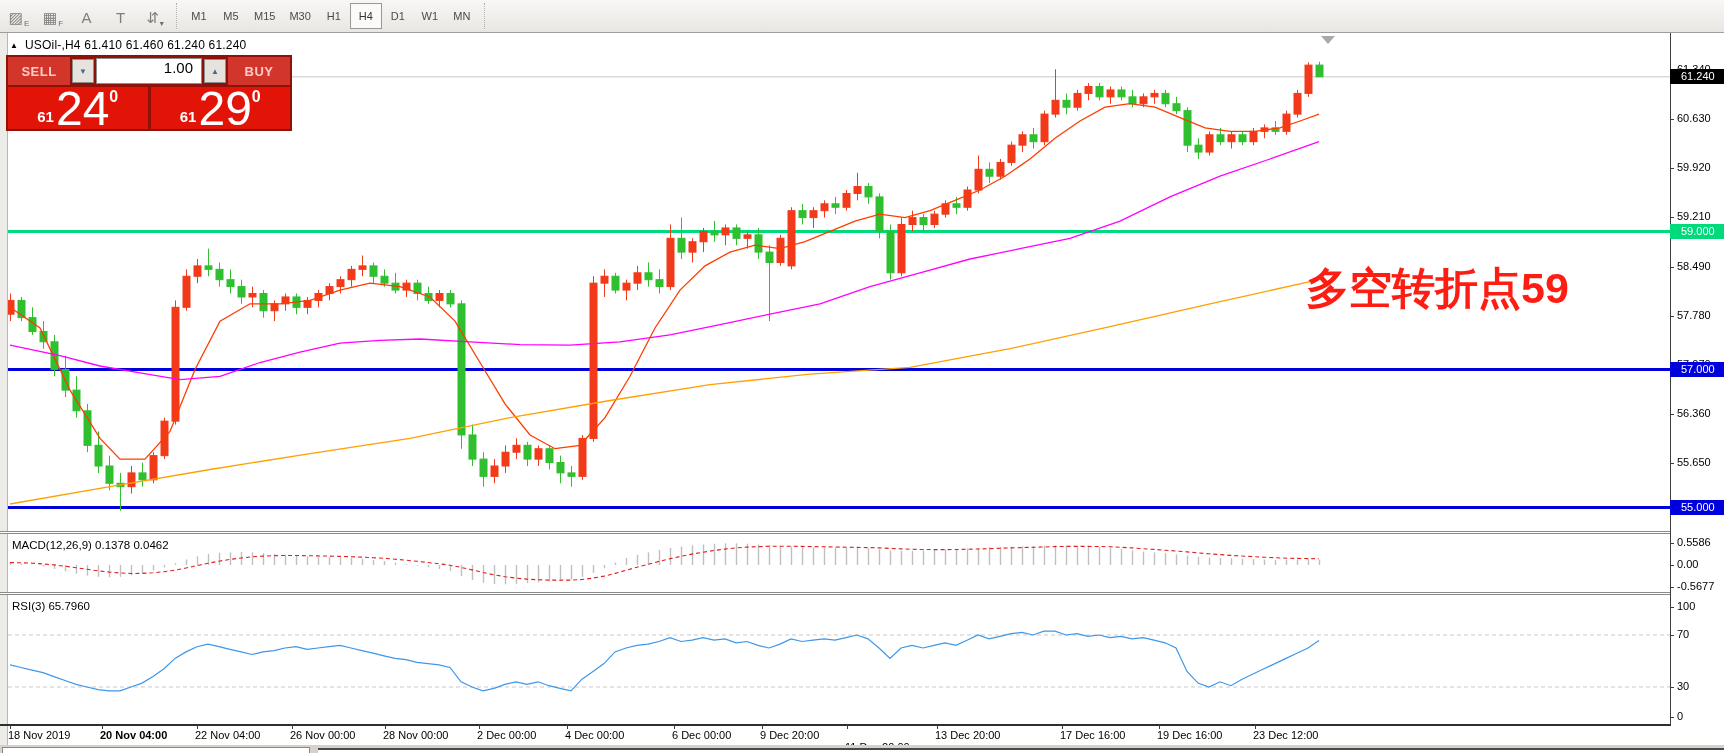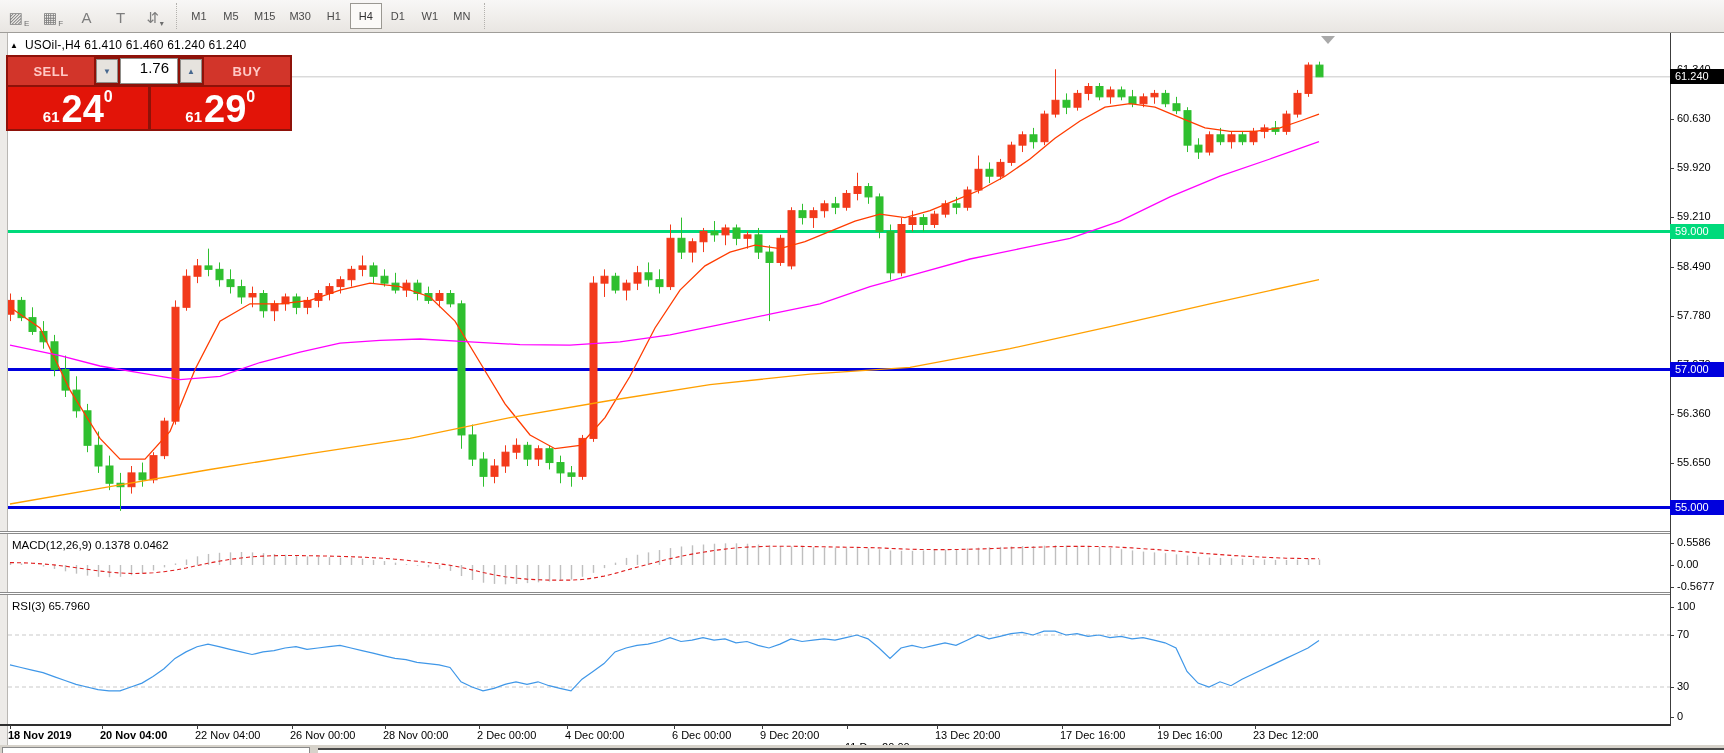--- a/index.html
+++ b/index.html
@@ -32,50 +32,50 @@
 
   
   #chart-header { position:absolute; left:10px; top:38px; display:flex; align-items:center; z-index:4; }
   #chart-header .tri { font-size:8px; color:#000; margin-right:7px; }
   #chart-header .ttl { font-size:12px; color:#000; letter-spacing:0.2px; }
 
   
   #trade-panel { position:absolute; left:6px; top:55px; width:286px; z-index:5;
     background:#8e1209; padding:2px; }
   #tp-row1 { display:flex; height:28px; align-items:stretch; }
-  .tp-btn { width:86px; display:flex; align-items:center; justify-content:center;
+  .tp-btn { width:62px; display:flex; align-items:center; justify-content:center;
     background:#d2352a; color:#ffc9c6; font-size:13px; font-weight:bold; letter-spacing:0.5px; }
   .spin { width:22px; margin:2px; background:#e6e3de; border:1px solid #8f8d89; color:#47688f;
     font-size:8px; display:flex; align-items:center; justify-content:center; }
   #tp-vol { flex:1; margin:1px 0; background:#fff; border:1px solid #8f8d89; color:#000;
     font-size:15px; text-align:right; padding-right:8px; font-family:"Liberation Sans",sans-serif; }
   #tp-row2 { display:flex; height:42px; margin-top:2px; }
   .quote { flex:1; background:#e21408; color:#fff; display:flex; align-items:flex-end; justify-content:center;
     padding-bottom:2px; }
   .quote + .quote { margin-left:3px; }
   .q-pre { font-size:15px; font-weight:bold; line-height:20px; margin-right:2px; }
-  .q-big { font-size:38px; font-weight:bold; line-height:36px; }
+  .q-big { font-size:48px; font-weight:normal; line-height:36px; }
   .q-sup { font-size:16px; font-weight:bold; line-height:14px; align-self:flex-start; margin-top:3px; }
 
   
   #annotation { position:absolute; left:1306px; top:260px; z-index:4;
     font-size:43px; font-weight:600; color:#fe1d12; white-space:nowrap;
     font-family:"Liberation Sans","DejaVu Sans",sans-serif; }
 
   #scroll-marker { position:absolute; left:1321px; top:36px; width:0; height:0; z-index:4;
     border-left:7px solid transparent; border-right:7px solid transparent; border-top:8px solid #a9a9a9; }
 
   
   .ind-label { position:absolute; left:12px; font-size:11.5px; color:#000; z-index:4; }
 
   
   .ax-label { position:absolute; left:1677px; font-size:11px; color:#000; z-index:4; white-space:nowrap; }
   .ax-tick { position:absolute; left:1670px; width:4px; height:1px; background:#3c3c3c; z-index:4; }
   .badge { position:absolute; left:1670px; width:54px; height:15px; z-index:5;
-    font-size:11px; line-height:15px; padding-left:5px; color:#fff; }
+    font-size:11px; line-height:15px; padding-left:11px; color:#fff; }
 
   
   .dt-label { position:absolute; top:729px; font-size:11px; color:#000; z-index:4; white-space:nowrap; }
   .dt-tick { position:absolute; top:725px; width:1px; height:4px; background:#3c3c3c; z-index:4; }
 
   
   #bottom-strip { position:absolute; left:0; top:745px; width:1724px; height:8px; background:#d6d2ca; z-index:5; }
   #bs-left { position:absolute; left:2px; top:2px; width:308px; height:6px; background:#fff; border:1px solid #8a8a8a; border-bottom:none; }
   #bs-right { position:absolute; left:318px; top:3px; width:1406px; height:5px; background:#fff; border-top:2px solid #4a4a4a; }
 </style>
@@ -501,38 +501,39 @@
 
   <div id="chart-header">
     <span class="tri">▲</span>
     <span class="ttl">USOil-,H4  61.410 61.460 61.240 61.240</span>
   </div>
 
   <div id="trade-panel">
     <div id="tp-row1">
       <div class="tp-btn">SELL</div>
       <div class="spin">▼</div>
-      <div id="tp-vol">1.76</div>
+      <div id="tp-vol">1.00</div>
       <div class="spin">▲</div>
       <div class="tp-btn">BUY</div>
     </div>
     <div id="tp-row2">
       <div class="quote">
         <span class="q-pre">61</span>
         <span class="q-big">24</span>
         <span class="q-sup">0</span>
       </div>
       <div class="quote">
         <span class="q-pre">61</span>
         <span class="q-big">29</span>
         <span class="q-sup">0</span>
       </div>
     </div>
   </div>
 
+  <div id="annotation">多空转折点59</div>
   <div id="scroll-marker"></div>
 
   <div class="ind-label" style="top:539px">MACD(12,26,9) 0.1378 0.0462</div>
   <div class="ind-label" style="top:600px">RSI(3) 65.7960</div>
 
   <div id="price-axis">
       <div class="ax-tick" style="top: 70px;"></div>
       <div class="ax-label" style="top: 63px;">61.340</div>
       <div class="ax-tick" style="top: 119px;"></div>
       <div class="ax-label" style="top: 112px;">60.630</div>
@@ -566,21 +567,21 @@
       <div class="ax-label" style="top: 600px;">100</div>
       <div class="ax-tick" style="top: 635px;"></div>
       <div class="ax-label" style="top: 628px;">70</div>
       <div class="ax-tick" style="top: 687px;"></div>
       <div class="ax-label" style="top: 680px;">30</div>
       <div class="ax-tick" style="top: 717px;"></div>
       <div class="ax-label" style="top: 710px;">0</div>
     </div>
   <div id="date-axis">
       <div class="dt-tick" style="left: 10px;"></div>
-      <div class="dt-label" style="left: 8px; font-weight: bold;">18 Nov 2019</div>
+      <div class="dt-label" style="left: 8px;">18 Nov 2019</div>
       <div class="dt-tick" style="left: 102px;"></div>
       <div class="dt-label" style="left: 100px; font-weight: bold;">20 Nov 04:00</div>
       <div class="dt-tick" style="left: 197px;"></div>
       <div class="dt-label" style="left: 195px;">22 Nov 04:00</div>
       <div class="dt-tick" style="left: 292px;"></div>
       <div class="dt-label" style="left: 290px;">26 Nov 00:00</div>
       <div class="dt-tick" style="left: 385px;"></div>
       <div class="dt-label" style="left: 383px;">28 Nov 00:00</div>
       <div class="dt-tick" style="left: 479px;"></div>
       <div class="dt-label" style="left: 477px;">2 Dec 00:00</div>

